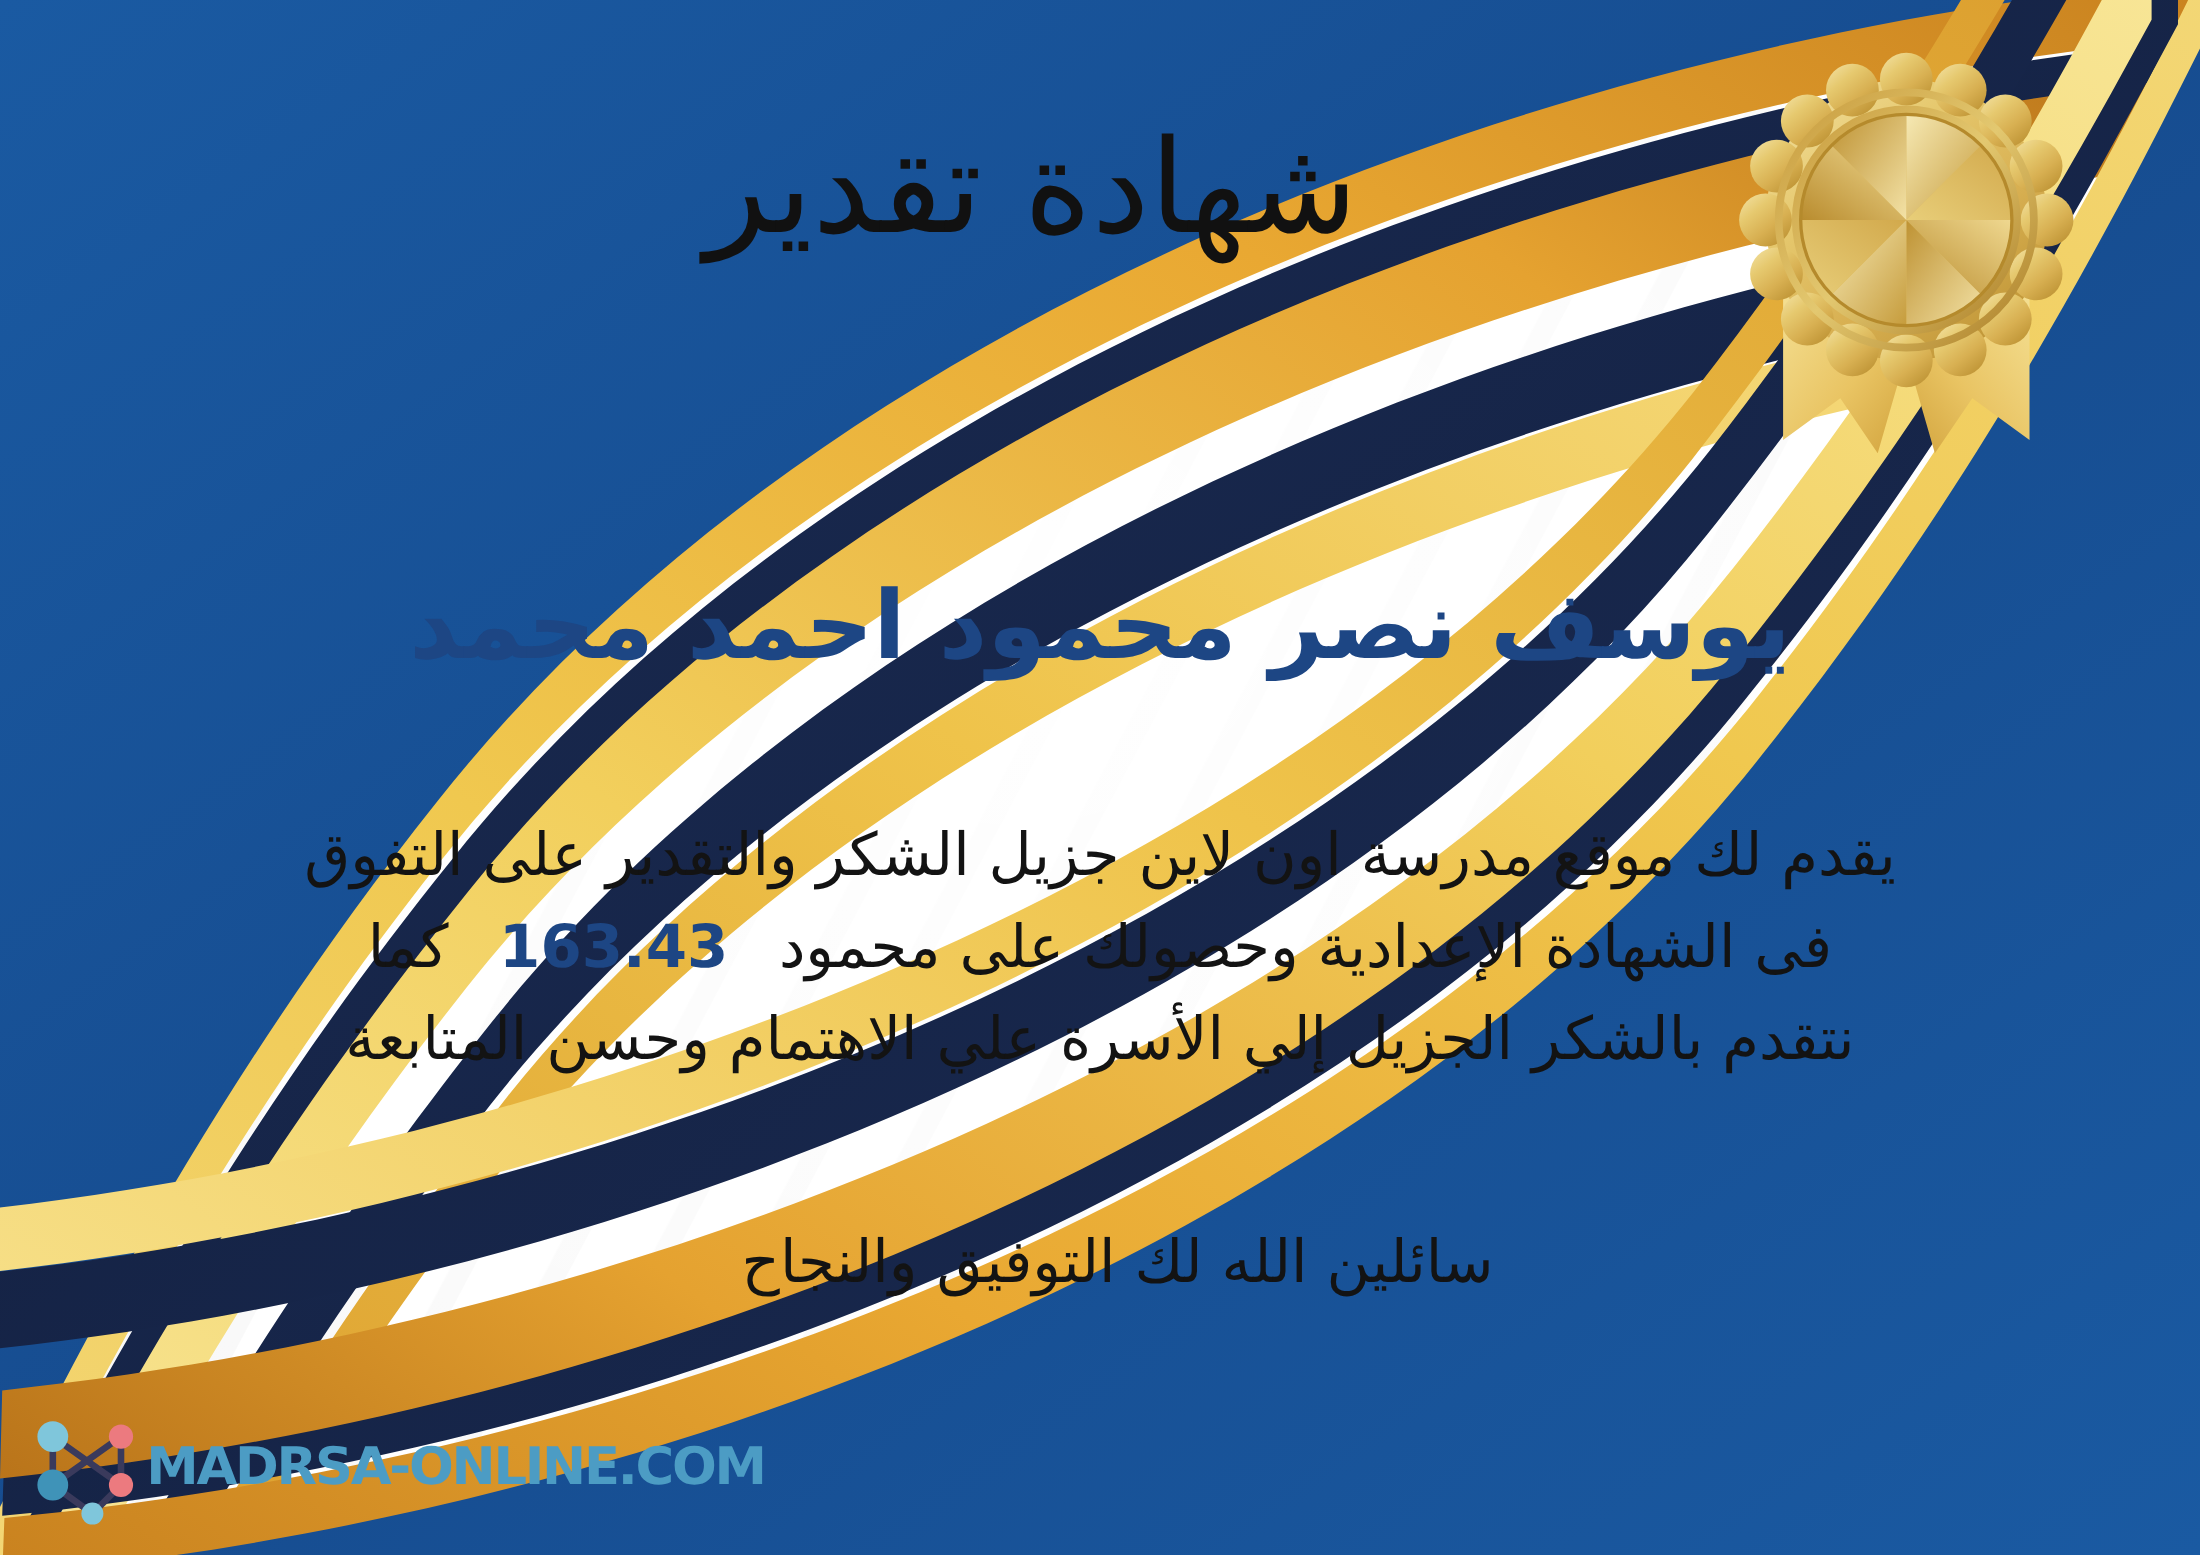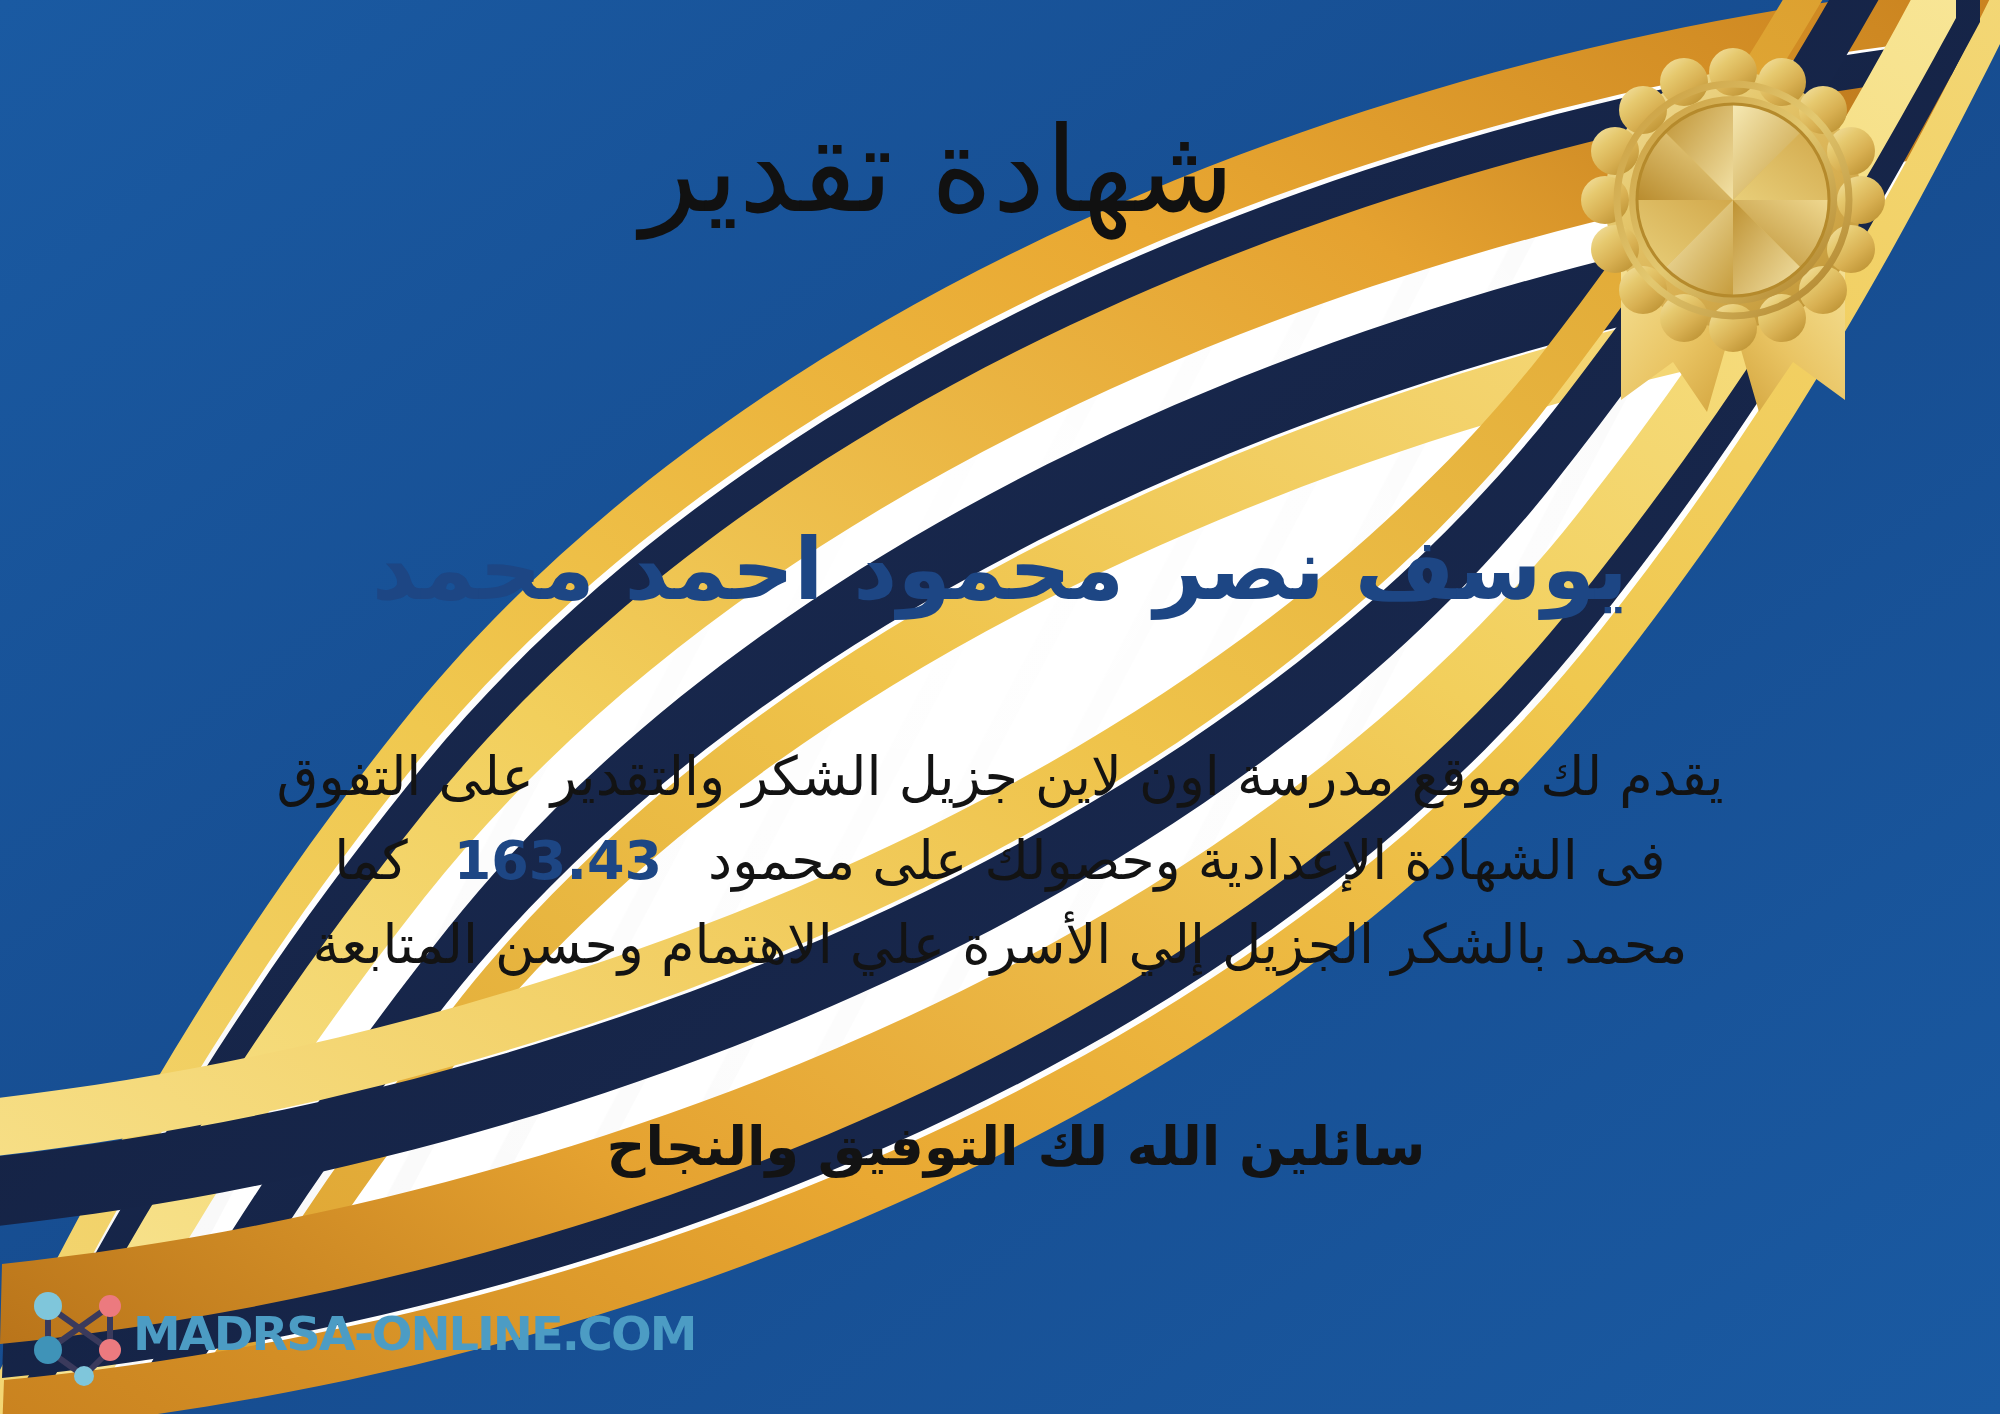--- a/index.html
+++ b/index.html
@@ -95,21 +95,21 @@
     letter-spacing:2px;
   }
 
   .closing{
     position:absolute;
     top:1115px;
     left:0;right:0;
     text-align:center;
     color:#131313;
     font-size:54px;
-    font-weight:700;
+    font-weight:400;
     padding-left:32px;
   }
 
   
   #logo{
     position:absolute;
     left:22px;
     bottom:22px;
     z-index:7;
     display:flex;
@@ -307,21 +307,21 @@
 
     <div class="title">شهادة تقدير</div>
 
     <div class="student-name">يوسف نصر محمود احمد محمد</div>
 
     <div class="body-block">
       <div class="body-line">يقدم لك موقع مدرسة اون لاين جزيل الشكر  والتقدير على التفوق</div>
       <div class="body-line">
         <span>فى الشهادة الإعدادية وحصولك على محمود</span><span class="score">163.43</span><span>كما</span>
       </div>
-      <div class="body-line">محمد  بالشكر الجزيل إلي الأسرة علي الاهتمام وحسن المتابعة</div>
+      <div class="body-line">نتقدم  بالشكر الجزيل إلي الأسرة علي الاهتمام وحسن المتابعة</div>
     </div>
 
     <div class="closing">سائلين الله لك التوفيق  والنجاح</div>
   </div>
 
   <div id="logo">
     <div class="logo-text">
       <div class="logo-url">MADRSA-ONLINE.COM</div>
     </div>
     <div class="logo-mark">

